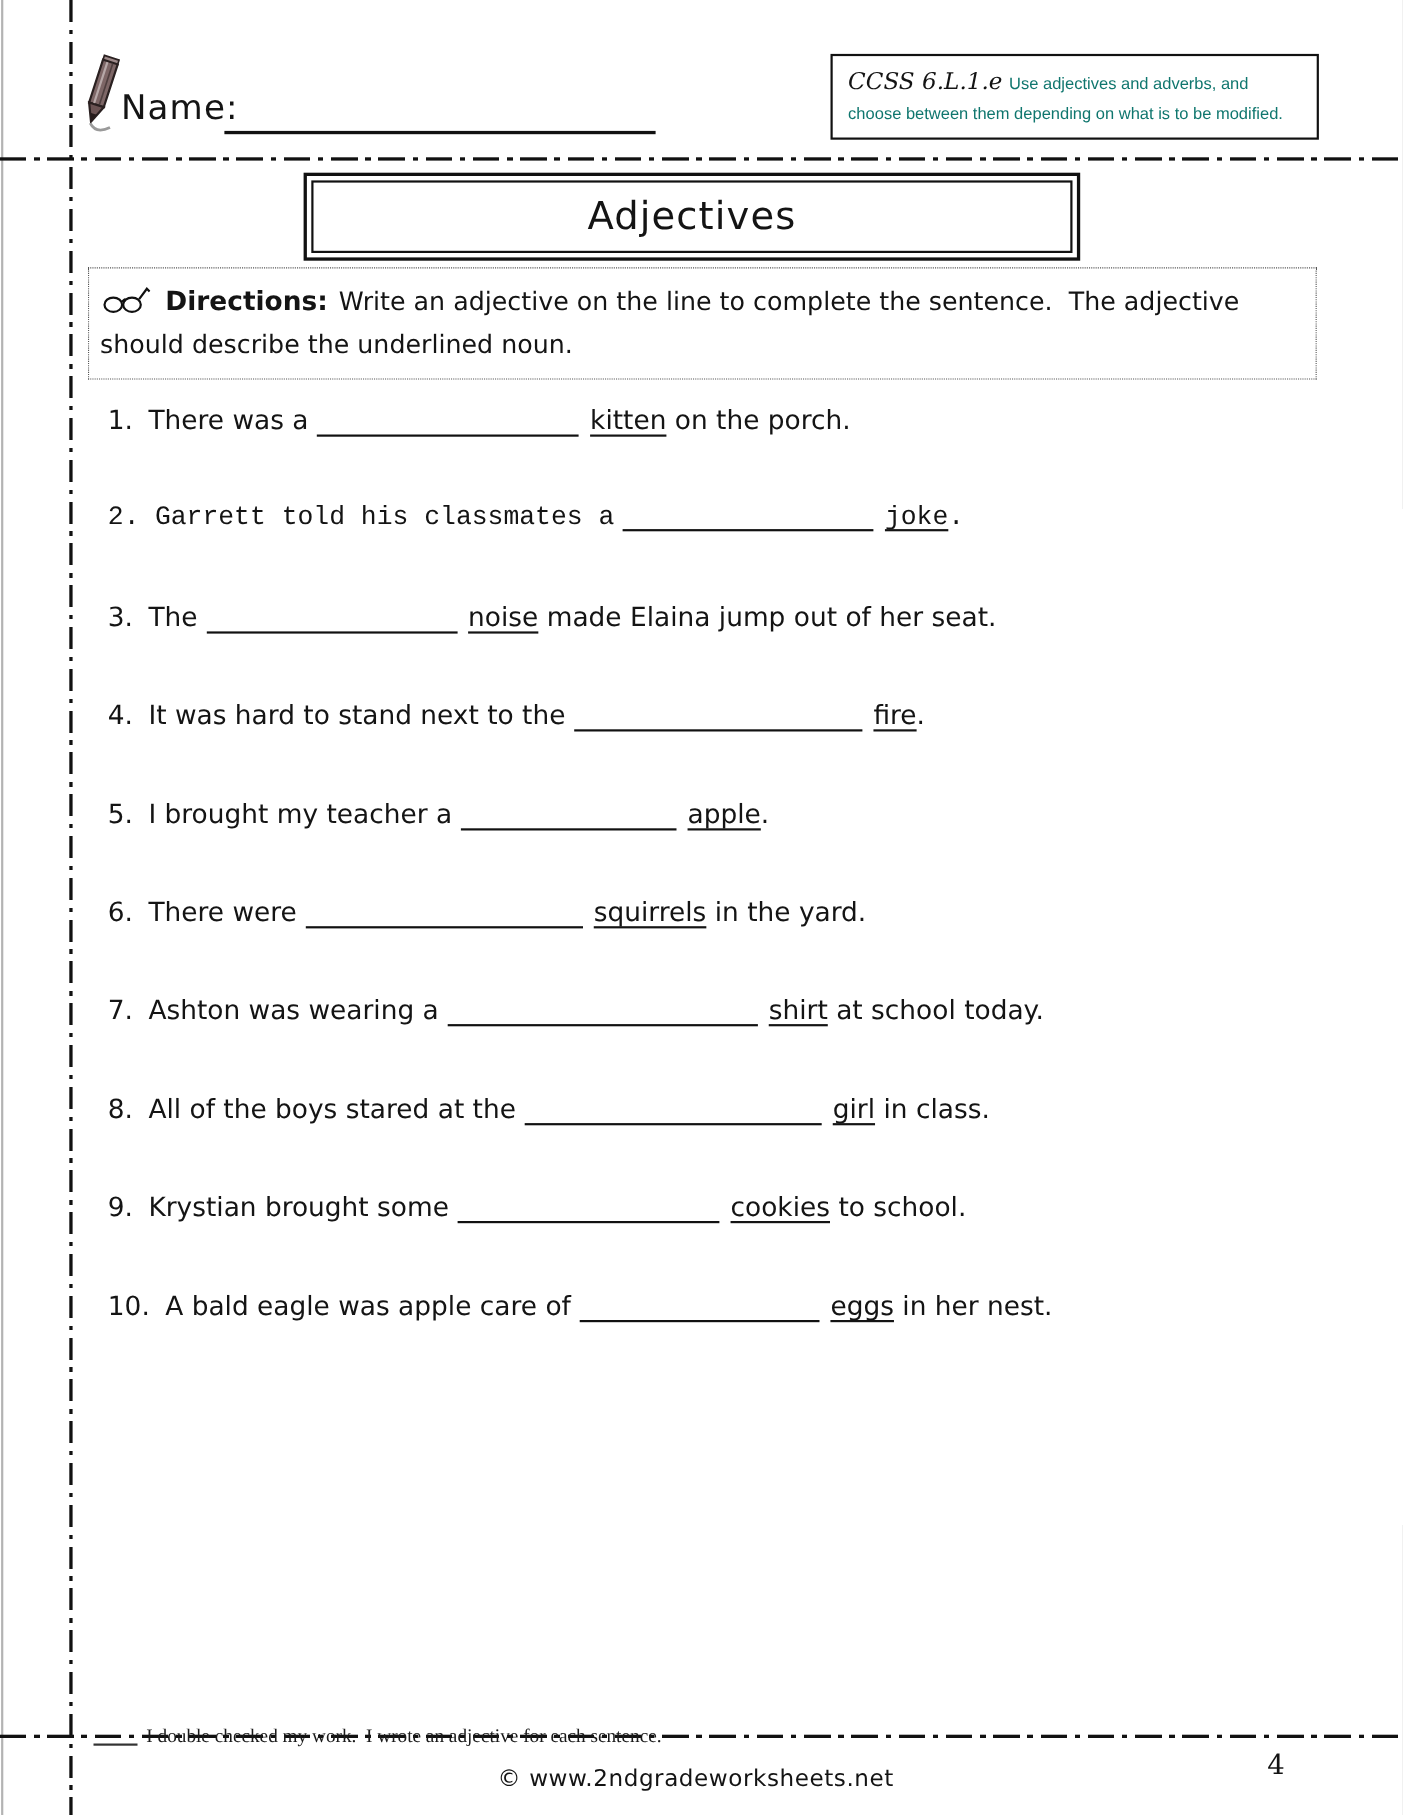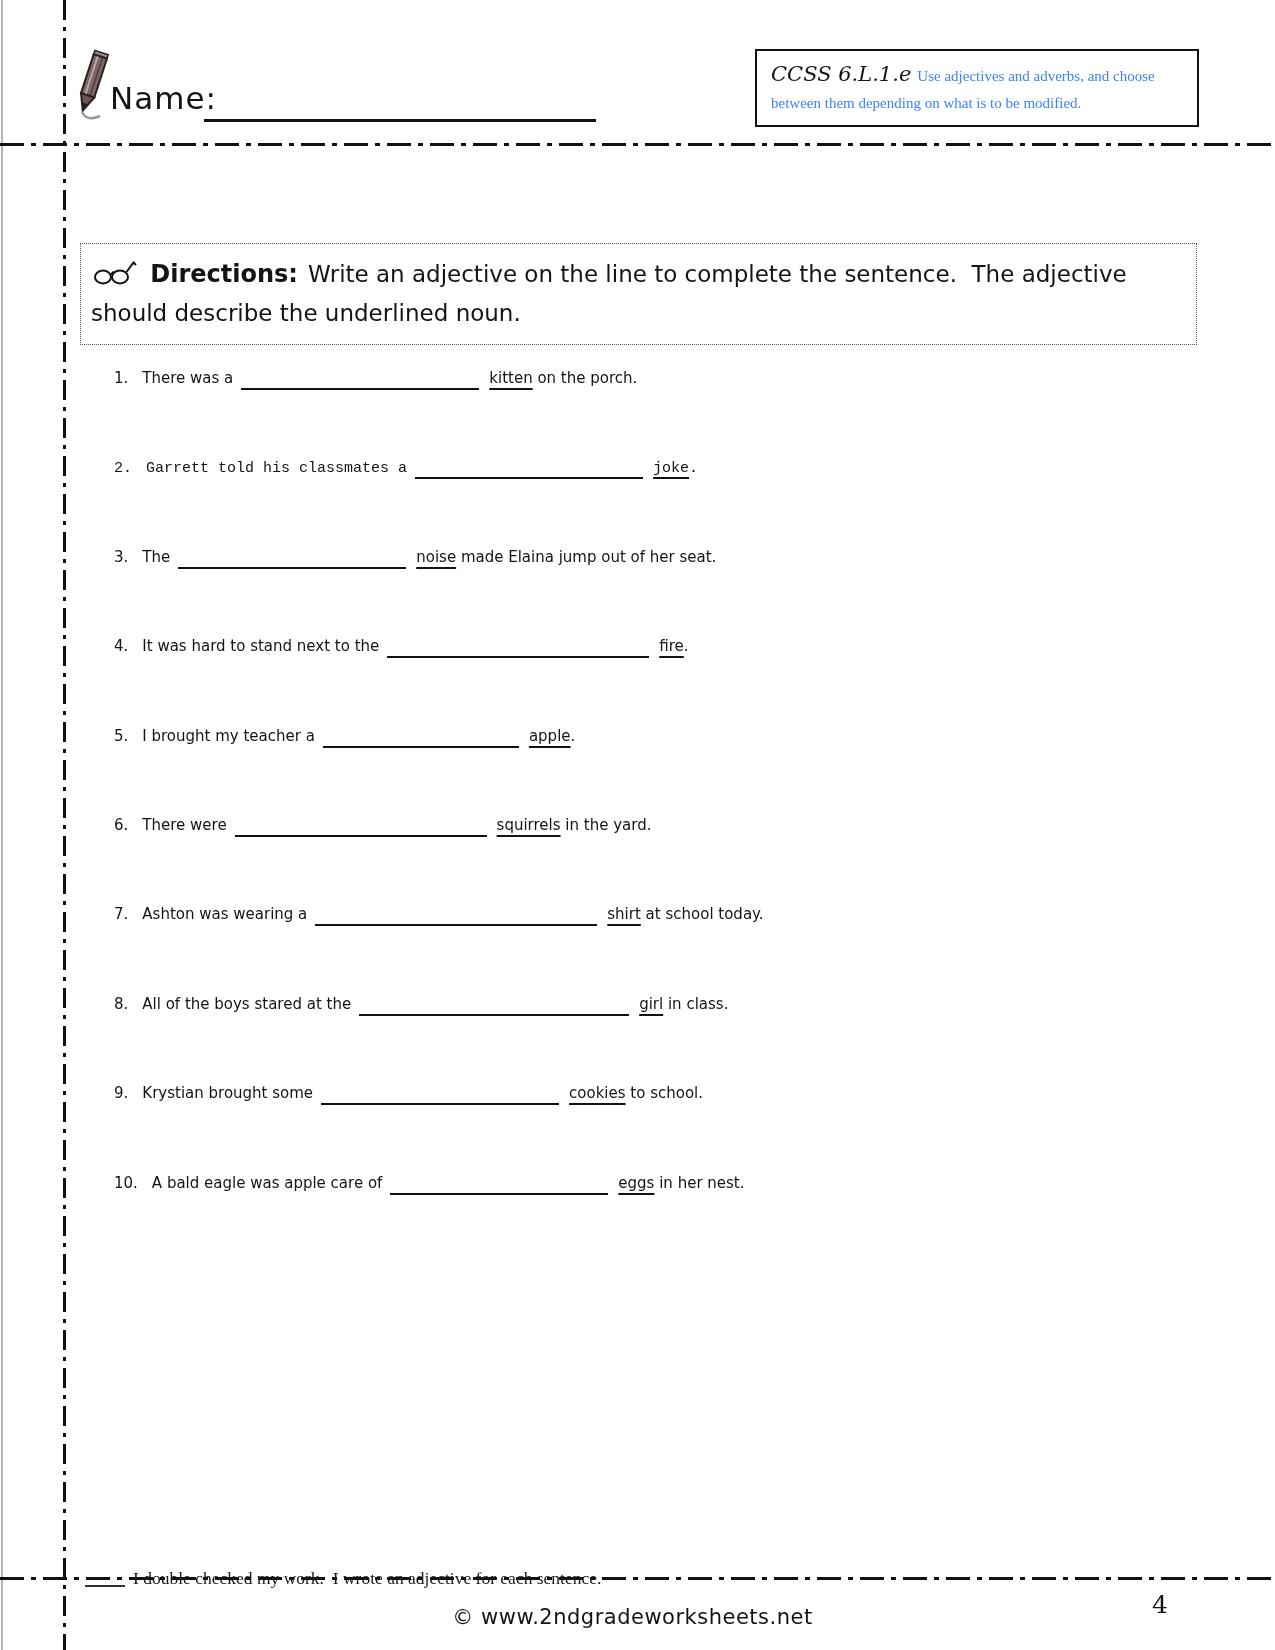--- a/index.html
+++ b/index.html
@@ -25,21 +25,21 @@
   .pencil{position:absolute; left:70px; top:48px;}
   .name-label{position:absolute; left:110px; top:80px; font-size:31px; letter-spacing:1px;}
   .name-line{position:absolute; left:204px; top:119px; width:392px; height:3px; background:#111;}
 
   .ccss-box{
     position:absolute; left:755px; top:49px; width:444px; height:78px;
     border:2px solid #111; box-sizing:border-box; padding:7px 12px 0 14px;
     line-height:1.55;
   }
   .ccss-code{font-family:"DejaVu Serif", serif; font-style:italic; font-size:21px; margin-right:6px;}
-  .ccss-text{font-family:Liberation Serif, serif; font-size:15px; color:#3b82f6;}
+  .ccss-text{font-family:Liberation Sans, sans-serif; font-size:15px; color:#0f766e;}
 
   
   .title-outer{
     position:absolute; left:276px; top:157px; width:706px; height:80px;
     border:3px solid #111; box-sizing:border-box; padding:4px;
   }
   .title-inner{
     width:100%; height:100%; border:2px solid #111; box-sizing:border-box;
     display:flex; align-items:center; justify-content:center;
   }
@@ -49,21 +49,21 @@
   .directions-box{
     position:absolute; left:80px; top:243px; width:1117px; height:102px;
     border:1px dotted #555; box-sizing:border-box; padding:12px 14px 0 10px;
     font-size:23px; line-height:1.5;
   }
   .glasses{vertical-align:-4px; margin:0 6px 0 2px;}
   .directions-label{font-weight:bold; font-size:24px; margin-right:10px;}
 
   
   .sentence-list{position:absolute; left:98px; top:0; right:40px; height:100%;}
-  .sentence-row{position:absolute; left:16px; width:100%; font-size:15px; white-space:nowrap;}
+  .sentence-row{position:absolute; left:0; width:100%; font-size:24px; white-space:nowrap;}
   .s-num{display:inline-block; margin-right:14px;}
   .s-blank{
     display:inline-block; border-bottom:2px solid #111; height:20px;
     vertical-align:-7px; margin:0 10px 0 8px;
   }
   .s-noun{text-decoration:underline; text-decoration-thickness:2px; text-underline-offset:5px;}
 
   
   .self-check{
     position:absolute; left:85px; top:1568px;
@@ -104,20 +104,25 @@
       <path d="M12 64 Q17 74 30 68" stroke="#9a9a9a" stroke-width="2.5" fill="none"></path>
     </svg>
   </span>
   <div class="name-label">Name:</div>
   <div class="name-line"></div>
 
   <div class="ccss-box">
     <span class="ccss-code">CCSS 6.L.1.e</span><span class="ccss-text">Use adjectives and adverbs, and choose between them depending on what is to be modified.</span>
   </div>
 
+  <div class="title-outer">
+    <div class="title-inner">
+      <span class="title-text">Adjectives</span>
+    </div>
+  </div>
 
   <div class="directions-box">
     <span class="glasses">
       <svg width="44" height="27" viewBox="0 0 44 27">
         <ellipse cx="10" cy="18" rx="8" ry="6.5" fill="none" stroke="#111" stroke-width="2"></ellipse>
         <ellipse cx="27" cy="18" rx="8" ry="6.5" fill="none" stroke="#111" stroke-width="2"></ellipse>
         <path d="M17.6 15.5 Q22.4 10.5 19.5 15.5" fill="none" stroke="#111" stroke-width="1.8"></path>
         <path d="M33.5 13 L40.5 3.5 L43 6" fill="none" stroke="#111" stroke-width="2"></path>
       </svg>
     </span><span class="directions-label">Directions:</span><span class="directions-text">Write an adjective on the line to complete the sentence.&nbsp; The adjective should describe the underlined noun.</span>

